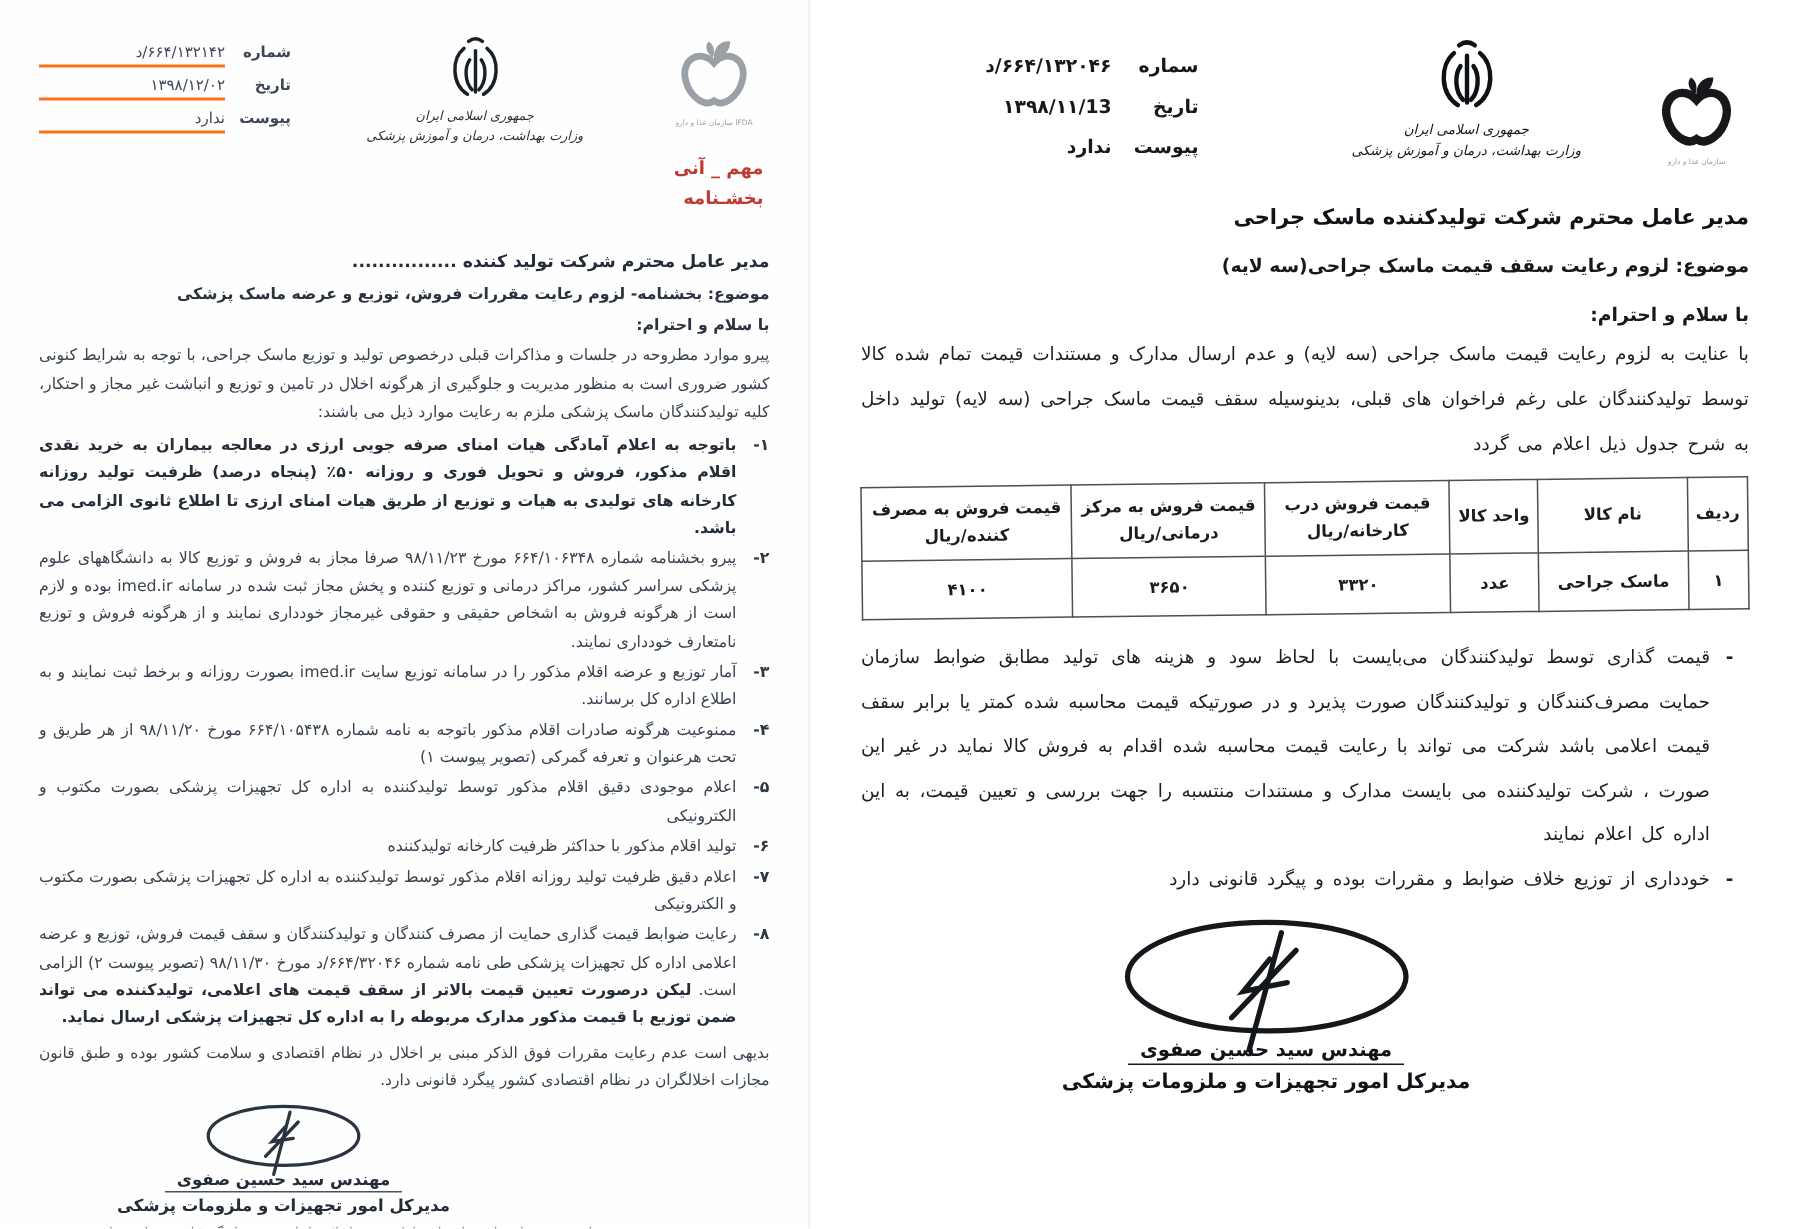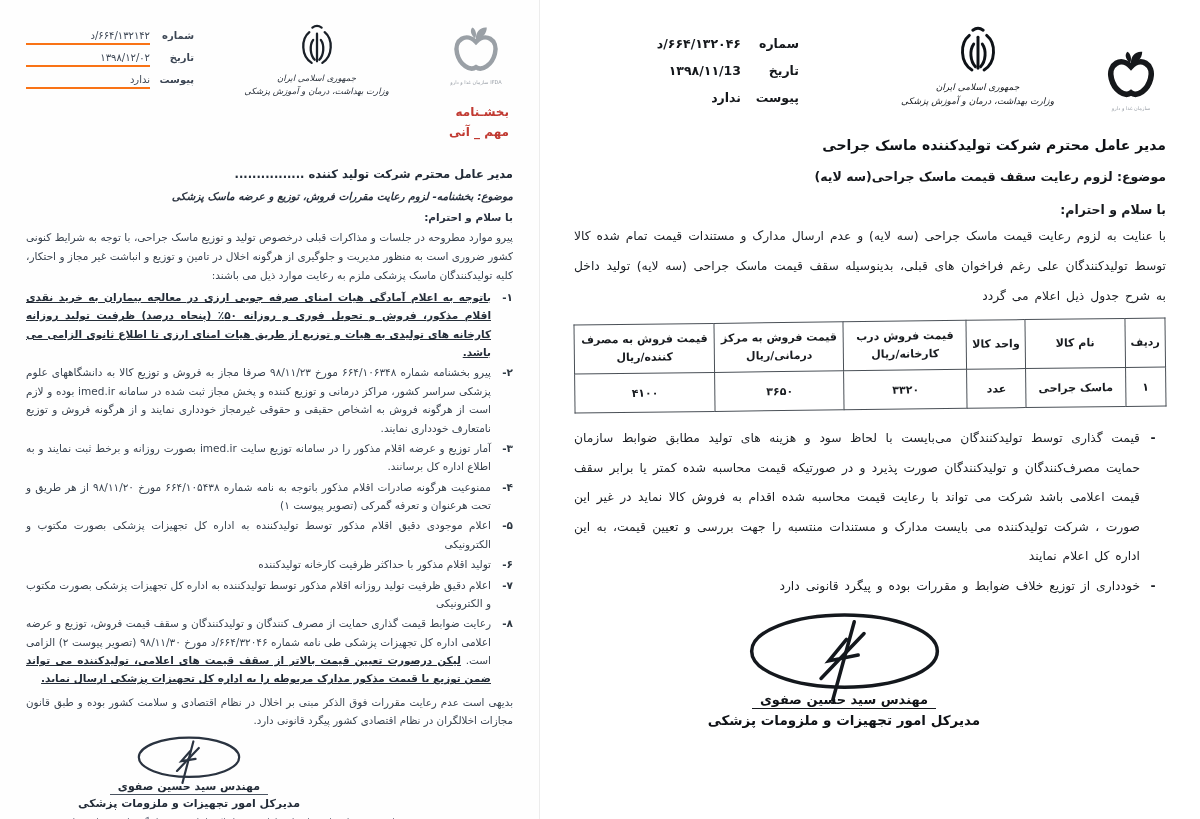--- a/index.html
+++ b/index.html
@@ -16,28 +16,28 @@
   .meta-row .lbl{font-weight:bold;width:44px;}
   .meta-row .val{flex:1;border-bottom:2px solid #f97316;padding-bottom:2px;letter-spacing:.3px;}
   .emblem{width:150px;text-align:center;color:#1f2730;}
   .emblem .cal{font-family:"DejaVu Serif",serif;font-style:italic;font-size:8.5px;line-height:1.5;color:#2a313b;}
   .logo-box{width:74px;text-align:center;}
   .logo-cap{font-size:5px;color:#9aa0a8;margin-top:1px;}
 
   .stamp{color:#c13a32;font-weight:bold;font-size:12px;margin:4px 4px 0 0;line-height:1.7;}
 
   .ldoc-recipient{font-weight:bold;font-size:11.5px;color:#232c38;margin-top:25px;}
-  .ldoc-subject{font-weight:bold;font-size:10.5px;margin-top:9px;color:#2b3340;font-style:italic;}
+  .ldoc-subject{font-weight:bold;font-size:10.5px;margin-top:9px;color:#2b3340;}
   .ldoc-salut{font-weight:bold;font-size:10.5px;margin-top:9px;color:#2b3340;}
   .ldoc-intro{font-size:10.5px;line-height:1.8;text-align:justify;margin-top:5px;color:#39434f;}
   .items{margin-top:3px;}
   .item{display:flex;font-size:10.5px;line-height:1.75;margin-bottom:2px;color:#39434f;}
   .item .num{width:22px;flex:none;font-weight:bold;color:#2e3842;}
   .item .itx{flex:1;text-align:justify;}
-  .item .itx.b, .item .itx .b{font-weight:bold;color:#242d38;text-decoration:underline;}
+  .item .itx.b, .item .itx .b{font-weight:bold;color:#242d38;}
   .ldoc-closing{font-size:10.3px;line-height:1.75;text-align:justify;margin-top:3px;color:#39434f;}
 
   .sign-block{width:270px;margin-right:auto;margin-left:28px;text-align:center;margin-top:2px;}
   .sign-svg{margin:0 auto -14px auto;}
   .sign-name{font-weight:bold;font-size:11px;color:#232c38;border-bottom:1px solid #4a5461;display:inline-block;padding:0 8px 1px 8px;}
   .sign-title{font-weight:bold;font-size:11px;color:#232c38;margin-top:2px;}
 
   .cc-list{font-size:8px;color:#4a5568;text-align:right;padding-left:6px;padding-right:112px;line-height:1.9;margin-top:4px;}
 
   
@@ -114,22 +114,22 @@
         <svg width="54" height="54" viewBox="0 0 60 60" style="margin:4px auto 0;">
           <path d="M30 20 C20 9 5 17 9 33 C12 45 23 53 30 48 C37 53 48 45 51 33 C55 17 40 9 30 20 Z" fill="none" stroke="#9aa0a6" stroke-width="5"></path>
           <path d="M30 17 C29 9 35 3 42 4 C42 11 37 16 30 17 Z" fill="#9aa0a6"></path>
           <path d="M29 16 C24 12 23 7 26 4 C30 6 31 12 29 16 Z" fill="#9aa0a6"></path>
         </svg>
         <div class="logo-cap">سازمان غذا و دارو IFDA</div>
       </div>
     </div>
 
     <div class="stamp">
+      <div>مهم _ آنی</div>
       <div>بخشـنامه</div>
-      <div>مهم _ آنی</div>
     </div>
 
     <div class="ldoc-recipient">مدیر عامل محترم شرکت تولید کننده ................</div>
     <div class="ldoc-subject">موضوع: بخشنامه- لزوم رعایت مقررات فروش، توزیع و عرضه ماسک پزشکی</div>
     <div class="ldoc-salut">با سلام و احترام:</div>
     <div class="ldoc-intro">پیرو موارد مطروحه در جلسات و مذاکرات قبلی درخصوص تولید و توزیع ماسک جراحی، با توجه به شرایط کنونی کشور ضروری است به منظور مدیریت و جلوگیری از هرگونه اخلال در تامین و توزیع و انباشت غیر مجاز و احتکار، کلیه تولیدکنندگان ماسک پزشکی ملزم به رعایت موارد ذیل می باشند:</div>
 
     <div class="items">
       <div class="item">
         <span class="num">۱-</span>

